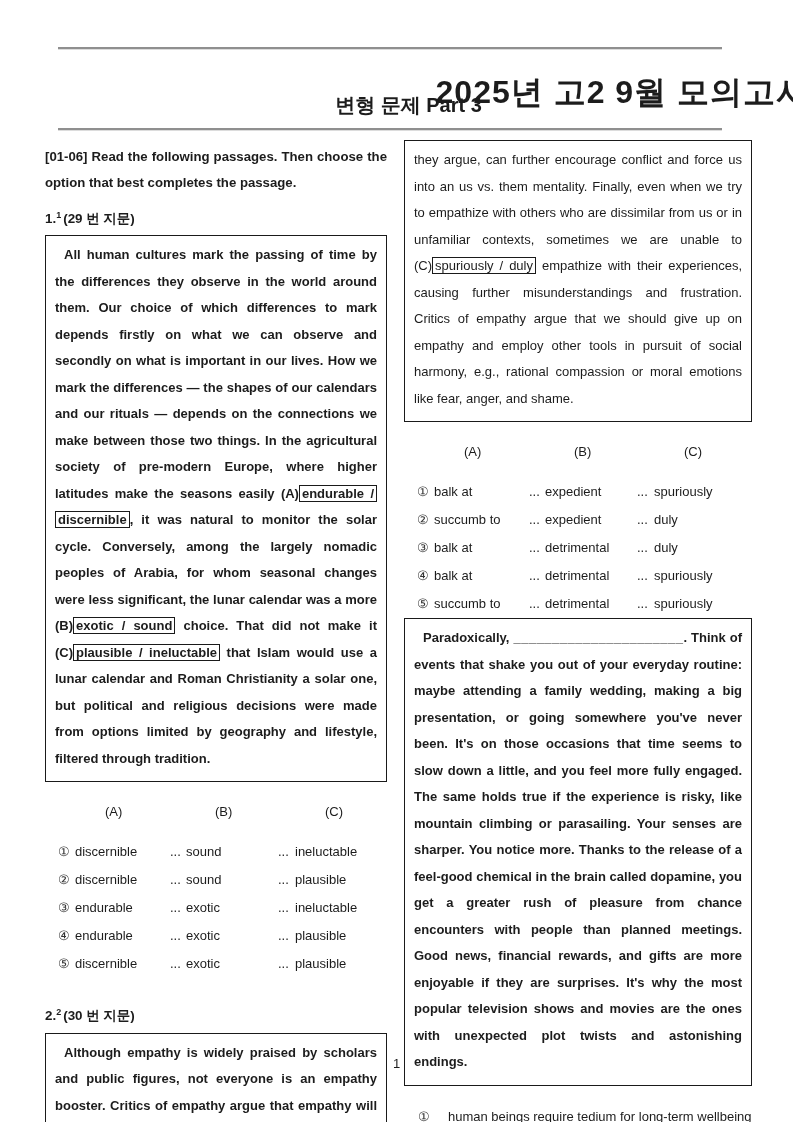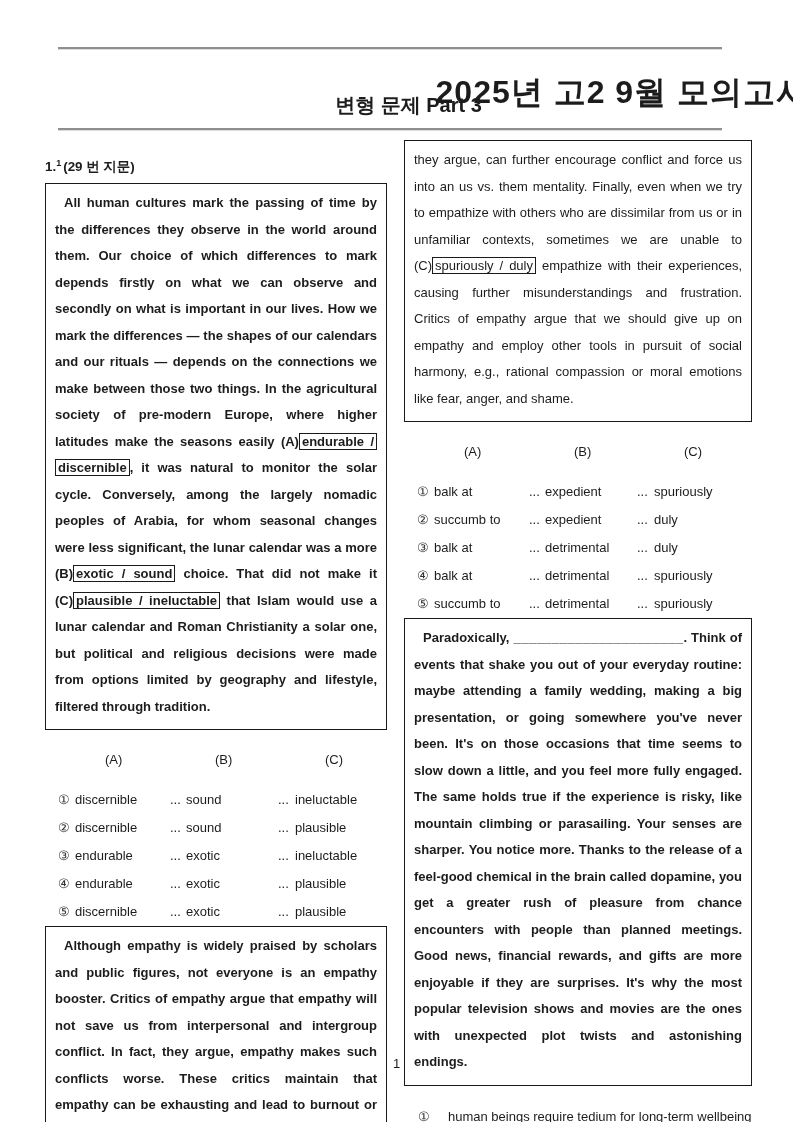--- a/index.html
+++ b/index.html
@@ -50,20 +50,21 @@
 <body>
 
 <div>
 
   <div class="rule rule-top"></div>
   <h1 class="title">2025년 고2 9월 모의고사</h1>
   <h2 class="subtitle">변형 문제 Part 3</h2>
   <div class="rule rule-bottom"></div>
 
   <div class="col col-left">
+    <p class="instruction">[01-06] Read the following passages. Then choose the option that best completes the passage.</p>
 
     <div class="q-header q-first"><span>1.</span><span class="sup">1</span><span>(29 번 지문)</span></div>
 
     <div class="passage indent"><span>All human cultures mark the passing of time by the differences they observe in the world around them. Our choice of which differences to mark depends firstly on what we can observe and secondly on what is important in our lives. How we mark the differences — the shapes of our calendars and our rituals — depends on the connections we make between those two things. In the agricultural society of pre-modern Europe, where higher latitudes make the seasons easily (A)</span><span class="seg-box">endurable / discernible</span><span>, it was natural to monitor the solar cycle. Conversely, among the largely nomadic peoples of Arabia, for whom seasonal changes were less significant, the lunar calendar was a more (B)</span><span class="seg-box">exotic / sound</span><span> choice. That did not make it (C)</span><span class="seg-box">plausible / ineluctable</span><span> that Islam would use a lunar calendar and Roman Christianity a solar one, but political and religious decisions were made from options limited by geography and lifestyle, filtered through tradition.</span></div>
 
     <div class="abc-header">
       <span class="h-a">(A)</span>
       <span class="h-b">(B)</span>
       <span class="h-c">(C)</span>
     </div>
@@ -103,20 +104,21 @@
         <div class="abc-row">
           <span class="cell num">⑤</span>
           <span class="cell a">discernible</span>
           <span class="cell dots">...</span>
           <span class="cell b">exotic</span>
           <span class="cell dots">...</span>
           <span class="cell c">plausible</span>
         </div>
       </div>
 
+    <div class="q-header"><span>2.</span><span class="sup">2</span><span>(30 번 지문)</span></div>
 
     <div class="passage indent"><span>Although empathy is widely praised by scholars and public figures, not everyone is an empathy booster. Critics of empathy argue that empathy will not save us from interpersonal and intergroup conflict. In fact, they argue, empathy makes such conflicts worse. These critics maintain that empathy can be exhausting and lead to burnout or insensitivity to suffering. They argue that we tend to empathize strongly with our in-group and (A)</span></div>
   </div>
 
   <div class="col col-right">
     <div class="passage"><span>they argue, can further encourage conflict and force us into an us vs. them mentality. Finally, even when we try to empathize with others who are dissimilar from us or in unfamiliar contexts, sometimes we are unable to (C)</span><span class="seg-box">spuriously / duly</span><span> empathize with their experiences, causing further misunderstandings and frustration. Critics of empathy argue that we should give up on empathy and employ other tools in pursuit of social harmony, e.g., rational compassion or moral emotions like fear, anger, and shame.</span></div>
 
     <div class="abc-header">
       <span class="h-a">(A)</span>
       <span class="h-b">(B)</span>

